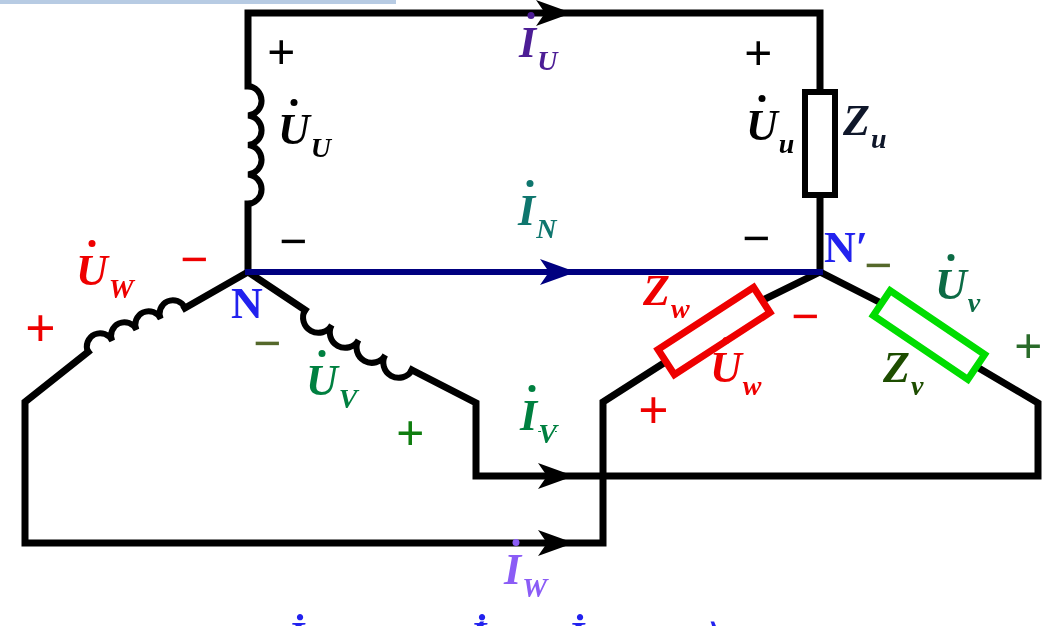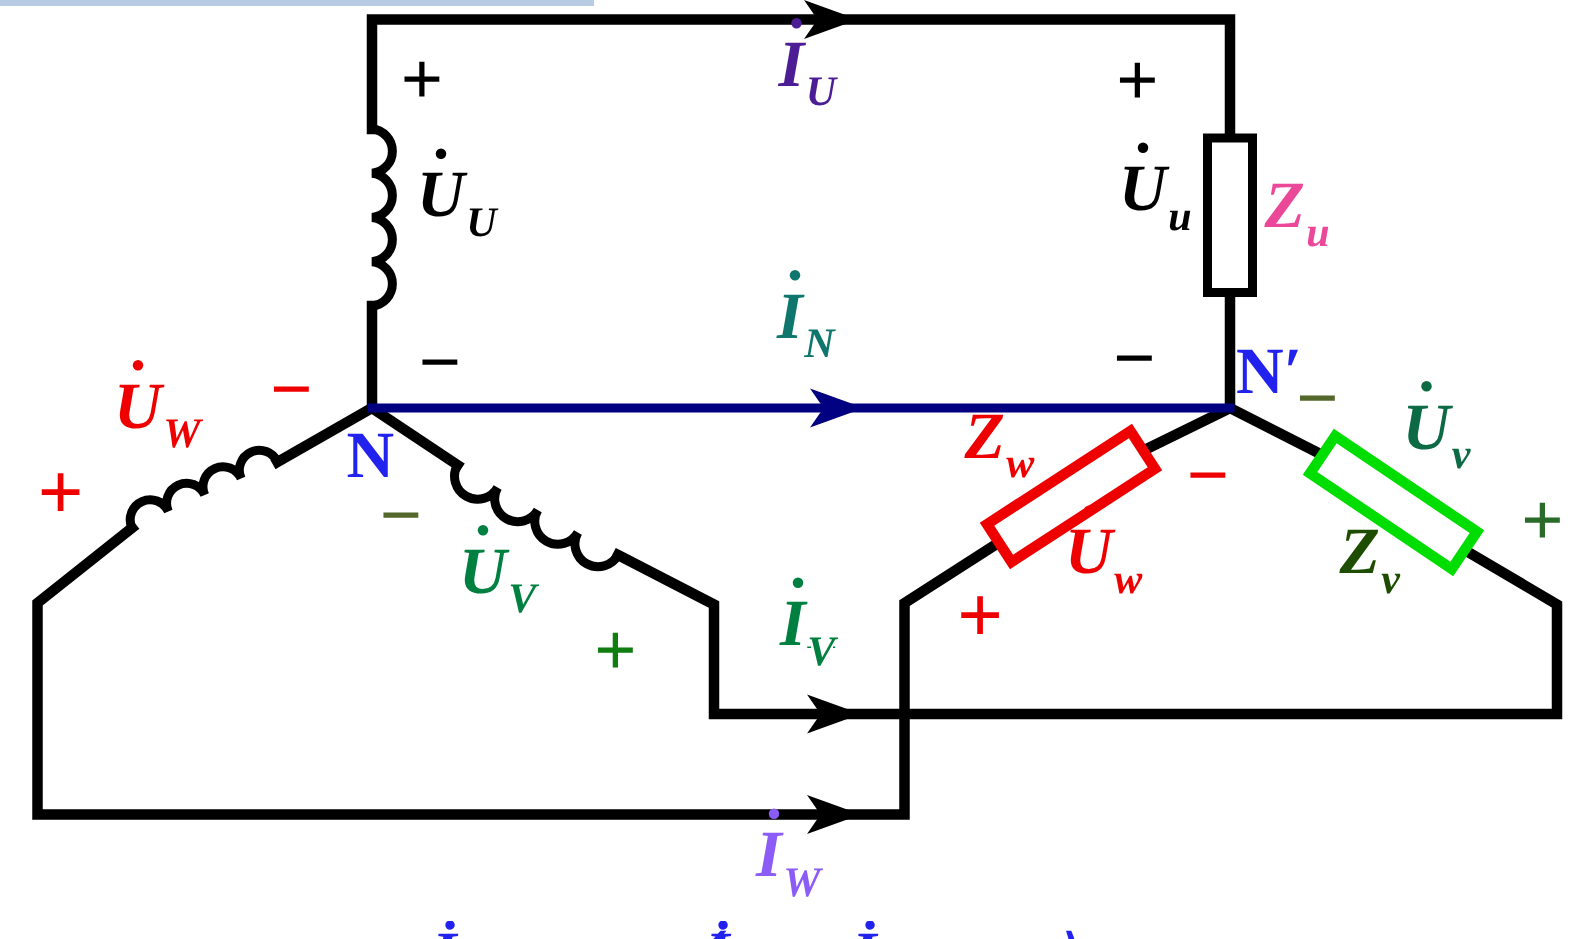--- a/index.html
+++ b/index.html
@@ -63,21 +63,21 @@
   </div>
 
   <div class="lbl" style="left: 278px; top: 108px; color: rgb(0, 0, 0);">
     <span class="dotwrap"><span class="dot"></span><span class="main">U</span></span><span class="sub">U</span>
   </div>
 
   <div class="lbl" style="left: 746px; top: 104px; color: rgb(0, 0, 0);">
     <span class="dotwrap"><span class="dot"></span><span class="main">U</span></span><span class="sub">u</span>
   </div>
 
-  <div class="lbl" style="left: 843px; top: 115px; color: #ec4899;">
+  <div class="lbl" style="left: 843px; top: 99px; color: #0f172a;">
     <span class="main">Z</span><span class="sub">u</span>
   </div>
 
   <div class="lbl" style="left: 518px; top: 189px; color: #0f766e;">
     <span class="dotwrap"><span class="dot dot-i"></span><span class="main">I</span></span><span class="sub">N</span>
   </div>
 
   <div class="lbl" style="left: 76px; top: 249px; color: rgb(238, 0, 0);">
     <span class="dotwrap"><span class="dot"></span><span class="main">U</span></span><span class="sub">W</span>
   </div>
@@ -99,21 +99,21 @@
   </div>
 
   <div class="lbl" style="left: 710px; top: 346px; color: rgb(238, 0, 0);">
     <span class="dotwrap"><span class="dot"></span><span class="main">U</span></span><span class="sub">w</span>
   </div>
 
   <div class="lbl" style="left: 935px; top: 263px; color: rgb(12, 107, 69);">
     <span class="dotwrap"><span class="dot"></span><span class="main">U</span></span><span class="sub">v</span>
   </div>
 
-  <div class="lbl" style="left: 883px; top: 346px; color: rgb(29, 77, 0); margin-left: 10px;">
+  <div class="lbl" style="left: 883px; top: 346px; color: rgb(29, 77, 0);">
     <span class="main">Z</span><span class="sub">v</span>
   </div>
 
   <div class="node-lbl" style="left: 231px; top: 282px; color: rgb(34, 34, 238);">N</div>
   <div class="node-lbl" style="left: 824px; top: 226px; color: rgb(34, 34, 238);">N′</div>
 
   <div class="sign" style="left: 267px; top: 27px; color: rgb(0, 0, 0);">+</div>
   <div class="sign" style="left: 279px; top: 216px; color: rgb(0, 0, 0);">−</div>
   <div class="sign" style="left: 744px; top: 28px; color: rgb(0, 0, 0);">+</div>
   <div class="sign" style="left: 742px; top: 213px; color: rgb(0, 0, 0);">−</div>

